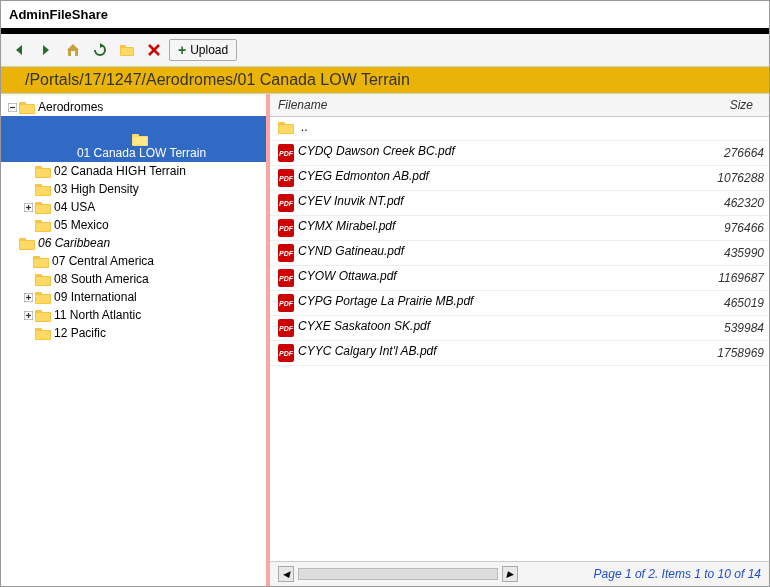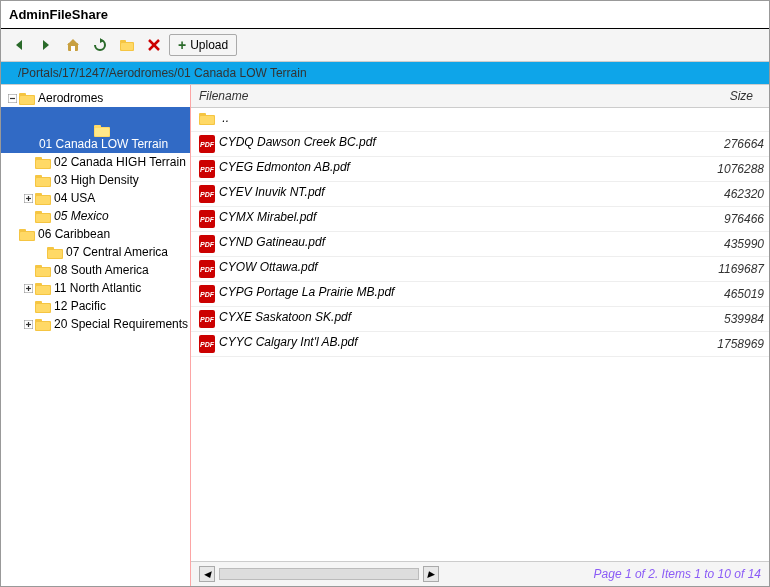--- a/index.html
+++ b/index.html
@@ -17,21 +17,21 @@
       background: #fff;
       border: 1px solid #999;
       display: flex;
       flex-direction: column;
     }
     .title-bar {
       background: #fff;
       padding: 6px 8px;
       font-weight: bold;
       font-size: 13px;
-      border-bottom: 1px solid #000000;
+      border-bottom: 6px solid #000000;
     }
     .toolbar {
       display: flex;
       align-items: center;
       padding: 4px 6px;
       background: #f5f5f5;
       border-bottom: 1px solid #ccc;
       gap: 3px;
     }
     .toolbar-btn {
@@ -50,34 +50,34 @@
       align-items: center;
       gap: 4px;
       padding: 2px 8px;
       cursor: pointer;
       border: 1px solid #aaa;
       border-radius: 2px;
       background: #f5f5f5;
       font-size: 12px;
     }
     .breadcrumb {
-      padding: 4px 17px;
-      background: #0ea5e9;
+      padding: 4px 24px;
+      background: #eab308;
       border-bottom: 1px solid #ccc;
-      font-size: 12px;
+      font-size: 16px;
       color: #333;
     }
     .main-area {
       display: flex;
       flex: 1;
       overflow: hidden;
     }
     .tree-panel {
-      width: 190px;
-      border-right: 1px solid #fca5a5;
+      width: 269px;
+      border-right: 4px solid #fca5a5;
       overflow-y: auto;
       overflow-x: hidden;
       background: #fff;
       padding: 4px 0;
     }
     .tree-item {
       display: flex;
       align-items: center;
       padding: 2px 4px;
       cursor: pointer;
@@ -193,21 +193,21 @@
     }
     .scroll-track {
       flex: 1;
       height: 12px;
       background: #ddd;
       border: 1px solid #bbb;
       max-width: 200px;
     }
     .pagination-text {
       font-size: 12px;
-      color: #8b5cf6;
+      color: #1d4ed8;
       white-space: nowrap;
     }
   </style>
 </head>
 <body>
 
 <div class="window">
 
   <div class="title-bar">
     <span>AdminFileShare</span>
@@ -331,47 +331,47 @@
             </span>
             <span class="folder-icon">
               <svg viewBox="0 0 16 14">
                 <rect x="0" y="4" width="16" height="10" fill="#f5c542" rx="1"></rect>
                 <rect x="0" y="2" width="7" height="3" fill="#f5c542" rx="1"></rect>
                 <rect x="1" y="5" width="14" height="8" fill="#ffd966" rx="1"></rect>
               </svg>
             </span>
             <span class="tree-label">04 USA</span>
           </div>
-          <div class="tree-item" style="padding-left: 20px; font-style: italic;">
+          <div class="tree-item" style="padding-left: 20px;">
             <span class="tree-toggle empty">
               <svg width="9" height="9" viewBox="0 0 9 9"></svg>
             </span>
             <span class="folder-icon">
               <svg viewBox="0 0 16 14">
                 <rect x="0" y="4" width="16" height="10" fill="#f5c542" rx="1"></rect>
                 <rect x="0" y="2" width="7" height="3" fill="#f5c542" rx="1"></rect>
                 <rect x="1" y="5" width="14" height="8" fill="#ffd966" rx="1"></rect>
               </svg>
             </span>
             <span class="tree-label">05 Mexico</span>
           </div>
-          <div class="tree-item" style="">
+          <div class="tree-item" style=" font-style: italic;">
             <span class="tree-toggle empty">
               <svg width="9" height="9" viewBox="0 0 9 9"></svg>
             </span>
             <span class="folder-icon">
               <svg viewBox="0 0 16 14">
                 <rect x="0" y="4" width="16" height="10" fill="#f5c542" rx="1"></rect>
                 <rect x="0" y="2" width="7" height="3" fill="#f5c542" rx="1"></rect>
                 <rect x="1" y="5" width="14" height="8" fill="#ffd966" rx="1"></rect>
               </svg>
             </span>
             <span class="tree-label">06 Caribbean</span>
           </div>
-          <div class="tree-item" style="padding-left: 32px;">
+          <div class="tree-item" style="padding-left: 18px;">
             <span class="tree-toggle empty">
               <svg width="9" height="9" viewBox="0 0 9 9"></svg>
             </span>
             <span class="folder-icon">
               <svg viewBox="0 0 16 14">
                 <rect x="0" y="4" width="16" height="10" fill="#f5c542" rx="1"></rect>
                 <rect x="0" y="2" width="7" height="3" fill="#f5c542" rx="1"></rect>
                 <rect x="1" y="5" width="14" height="8" fill="#ffd966" rx="1"></rect>
               </svg>
             </span>
@@ -398,51 +398,51 @@
                 <line x1="4.5" y1="2" x2="4.5" y2="7" stroke="#333" stroke-width="1.2"></line>
               </svg>
             </span>
             <span class="folder-icon">
               <svg viewBox="0 0 16 14">
                 <rect x="0" y="4" width="16" height="10" fill="#f5c542" rx="1"></rect>
                 <rect x="0" y="2" width="7" height="3" fill="#f5c542" rx="1"></rect>
                 <rect x="1" y="5" width="14" height="8" fill="#ffd966" rx="1"></rect>
               </svg>
             </span>
-            <span class="tree-label">11 North Atlantic</span>
-          </div>
-          <div class="tree-item" style="padding-left: 20px;">
-            <span class="tree-toggle empty">
-              <svg width="9" height="9" viewBox="0 0 9 9"></svg>
-            </span>
-            <span class="folder-icon">
-              <svg viewBox="0 0 16 14">
-                <rect x="0" y="4" width="16" height="10" fill="#f5c542" rx="1"></rect>
-                <rect x="0" y="2" width="7" height="3" fill="#f5c542" rx="1"></rect>
-                <rect x="1" y="5" width="14" height="8" fill="#ffd966" rx="1"></rect>
-              </svg>
-            </span>
-            <span class="tree-label">12 Pacific</span>
+            <span class="tree-label">09 International</span>
           </div>
           <div class="tree-item" style="padding-left: 20px;">
             <span class="tree-toggle">
               <svg width="9" height="9" viewBox="0 0 9 9">
                 <rect x="0" y="0" width="9" height="9" fill="#fff" stroke="#888" stroke-width="1"></rect>
                 <line x1="2" y1="4.5" x2="7" y2="4.5" stroke="#333" stroke-width="1.2"></line>
                 <line x1="4.5" y1="2" x2="4.5" y2="7" stroke="#333" stroke-width="1.2"></line>
               </svg>
             </span>
             <span class="folder-icon">
               <svg viewBox="0 0 16 14">
                 <rect x="0" y="4" width="16" height="10" fill="#f5c542" rx="1"></rect>
                 <rect x="0" y="2" width="7" height="3" fill="#f5c542" rx="1"></rect>
                 <rect x="1" y="5" width="14" height="8" fill="#ffd966" rx="1"></rect>
               </svg>
             </span>
-            <span class="tree-label">20 Special Requirements</span>
+            <span class="tree-label">11 North Atlantic</span>
+          </div>
+          <div class="tree-item" style="padding-left: 20px;">
+            <span class="tree-toggle empty">
+              <svg width="9" height="9" viewBox="0 0 9 9"></svg>
+            </span>
+            <span class="folder-icon">
+              <svg viewBox="0 0 16 14">
+                <rect x="0" y="4" width="16" height="10" fill="#f5c542" rx="1"></rect>
+                <rect x="0" y="2" width="7" height="3" fill="#f5c542" rx="1"></rect>
+                <rect x="1" y="5" width="14" height="8" fill="#ffd966" rx="1"></rect>
+              </svg>
+            </span>
+            <span class="tree-label">12 Pacific</span>
           </div>
         </div>
     </div>
 
     <div class="file-panel">
       <div class="file-table">
         <table>
           <thead>
             <tr>
               <th>Filename</th>

